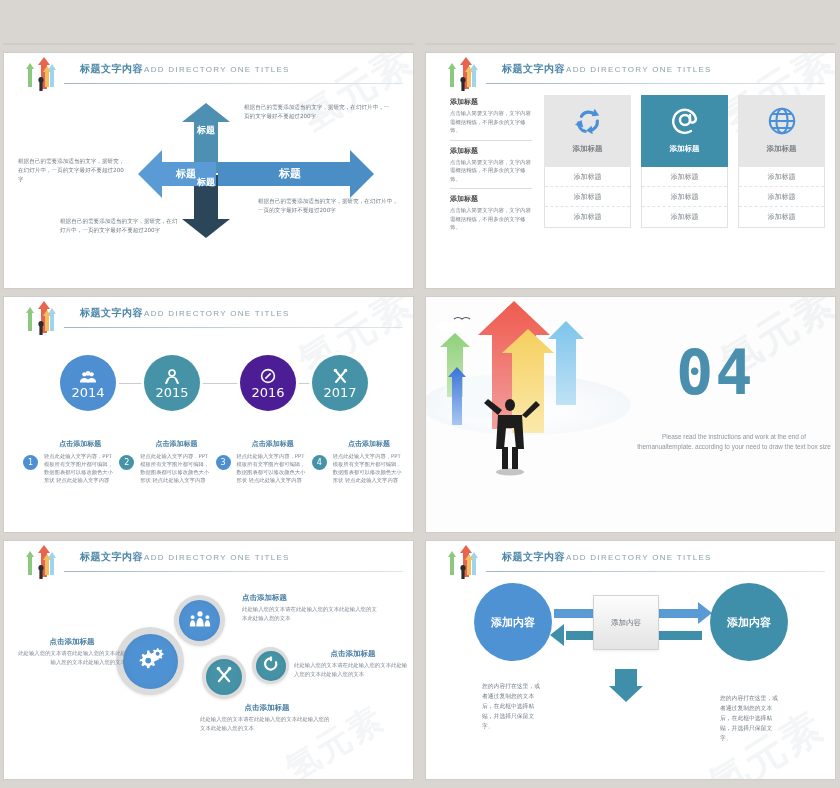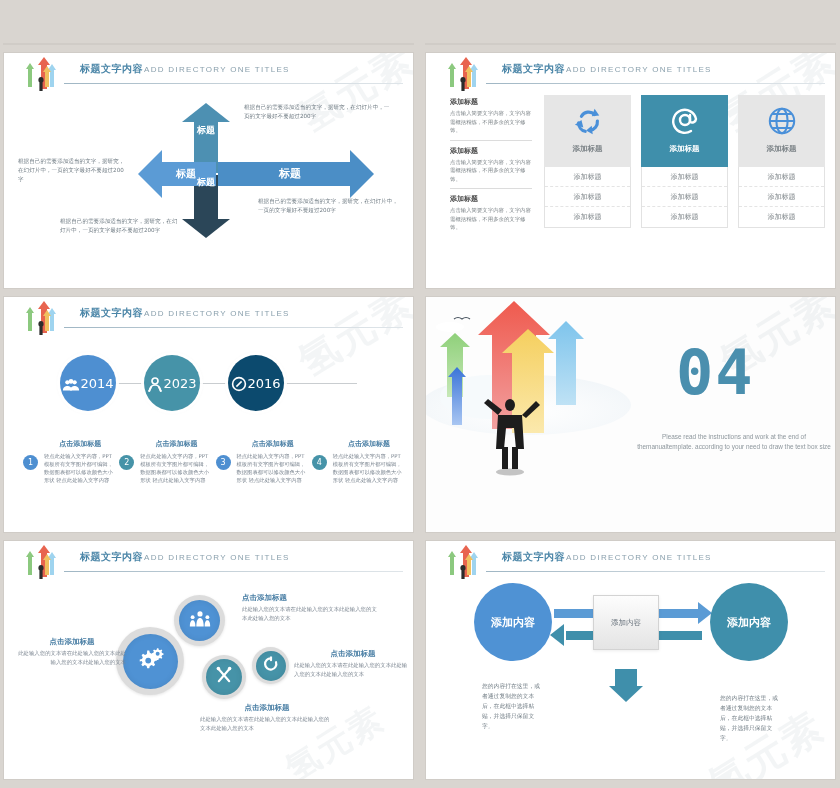--- a/index.html
+++ b/index.html
@@ -143,31 +143,31 @@
     font-size:7px; color:#7d8488; border-bottom:1px dashed #e4e4e4;
     font-family:"DejaVu Sans", sans-serif;
   }
   .card .row:last-child { border-bottom:none; }
 
   
   .tl { position:absolute; left:0; right:0; top:58px; height:56px; }
   .tl .line { position:absolute; left:60px; right:56px; top:28px; height:1px; background:#c9cdd0; }
   .tl .circ {
     position:absolute; top:0; width:56px; height:56px; border-radius:50%;
-    display:flex; flex-direction:row; align-items:center; justify-content:center;
+    display:flex; flex-direction:column; align-items:center; justify-content:center;
     box-shadow:0 0 0 3px rgba(255,255,255,0.9), 0 0 5px rgba(0,0,0,0.10);
   }
   .tl .circ .ti { height:17px; display:flex; align-items:flex-end; }
   .tl .circ .ty {
     font-size:13px; color:#fff; margin-top:1px;
     font-family:"DejaVu Sans", sans-serif;
   }
   .tl .c0 { left:56px; background:#4e8fd1; }
   .tl .c1 { left:140px; background:#4693a8; }
-  .tl .c2 { left:224px; background:#0c4a6e; }
+  .tl .c2 { left:236px; background:#4c1d95; }
   .tl .c3 { left:308px; background:#4693a8; }
 
   .steps { position:absolute; left:18px; right:8px; top:142px; display:flex; gap:2px; }
   .step { flex:1; position:relative; padding-left:22px; }
   .step .num {
     position:absolute; left:1px; top:16px; width:15px; height:15px; border-radius:50%;
     color:#fff; font-size:8px; display:flex; align-items:center; justify-content:center;
     font-family:"DejaVu Sans", sans-serif;
   }
   .step.b .num { background:#4e8fd1; }
@@ -476,33 +476,44 @@
       </div>
 
       <div class="circ c1">
         <div class="ti">
           <svg width="16" height="15" viewBox="0 0 16 15" fill="none" stroke="#fff" stroke-width="1.7" stroke-linecap="round">
             <circle cx="8" cy="4" r="3"></circle>
             <path d="M2.5 14 C3 9.5 5.5 8 8 8 C10.5 8 13 9.5 13.5 14"></path>
             <path d="M4 10.5 L2 14 M12 10.5 L14 14"></path>
           </svg>
         </div>
-        <div class="ty">2023</div>
+        <div class="ty">2015</div>
       </div>
 
       <div class="circ c2">
         <div class="ti">
           <svg width="16" height="16" viewBox="0 0 16 16" fill="none" stroke="#fff" stroke-width="1.6">
             <circle cx="8" cy="8" r="6.4"></circle>
             <line x1="10.6" y1="5.4" x2="5.4" y2="10.6"></line>
           </svg>
         </div>
         <div class="ty">2016</div>
       </div>
 
+      <div class="circ c3">
+        <div class="ti">
+          <svg width="17" height="16" viewBox="0 0 17 16" fill="none" stroke="#fff" stroke-width="2" stroke-linecap="round">
+            <path d="M3 2 L13 14"></path>
+              <path d="M14 2 L4 14"></path>
+            <circle cx="3.4" cy="2.4" r="1.7" fill="#fff" stroke="none"></circle>
+            <circle cx="13.6" cy="2.4" r="1.7" fill="#fff" stroke="none"></circle>
+          </svg>
+        </div>
+        <div class="ty">2017</div>
+      </div>
     </div>
 
     <div class="steps">
       <div class="step b">
         <div class="num">1</div>
         <div class="sh">点击添加标题</div>
         <div class="sb">轻点此处输入文字内容，PPT模板所有文字图片都可编辑，数据图表都可以修改颜色大小形状 轻点此处输入文字内容</div>
       </div>
       <div class="step t">
         <div class="num">2</div>

